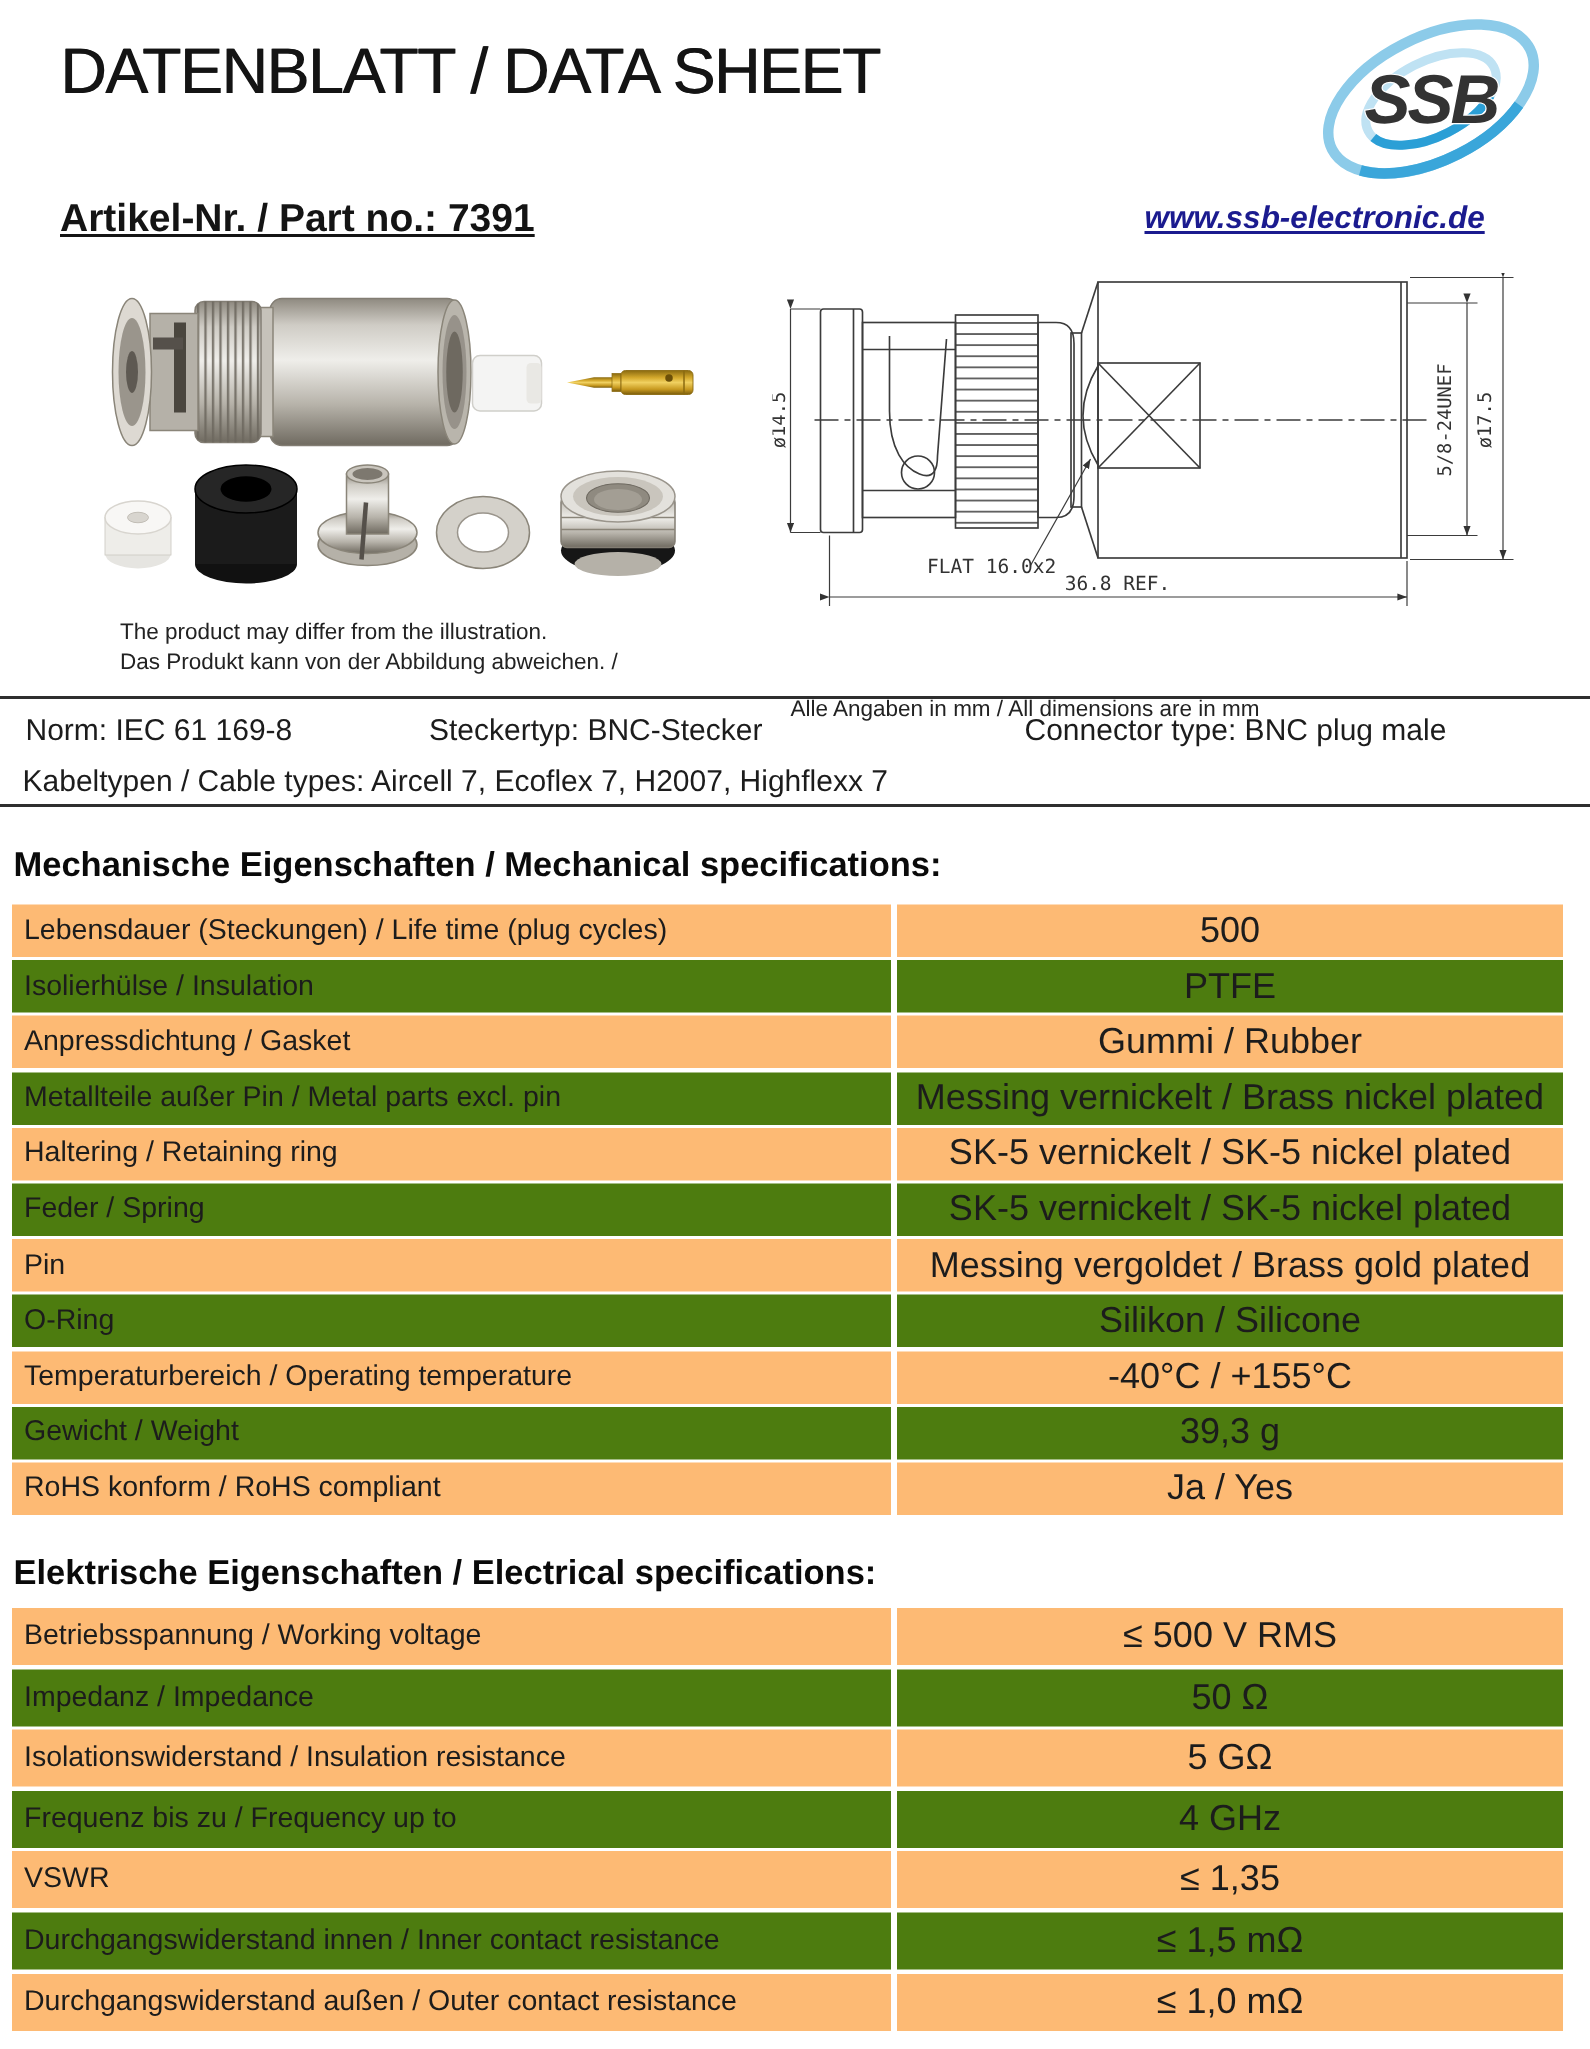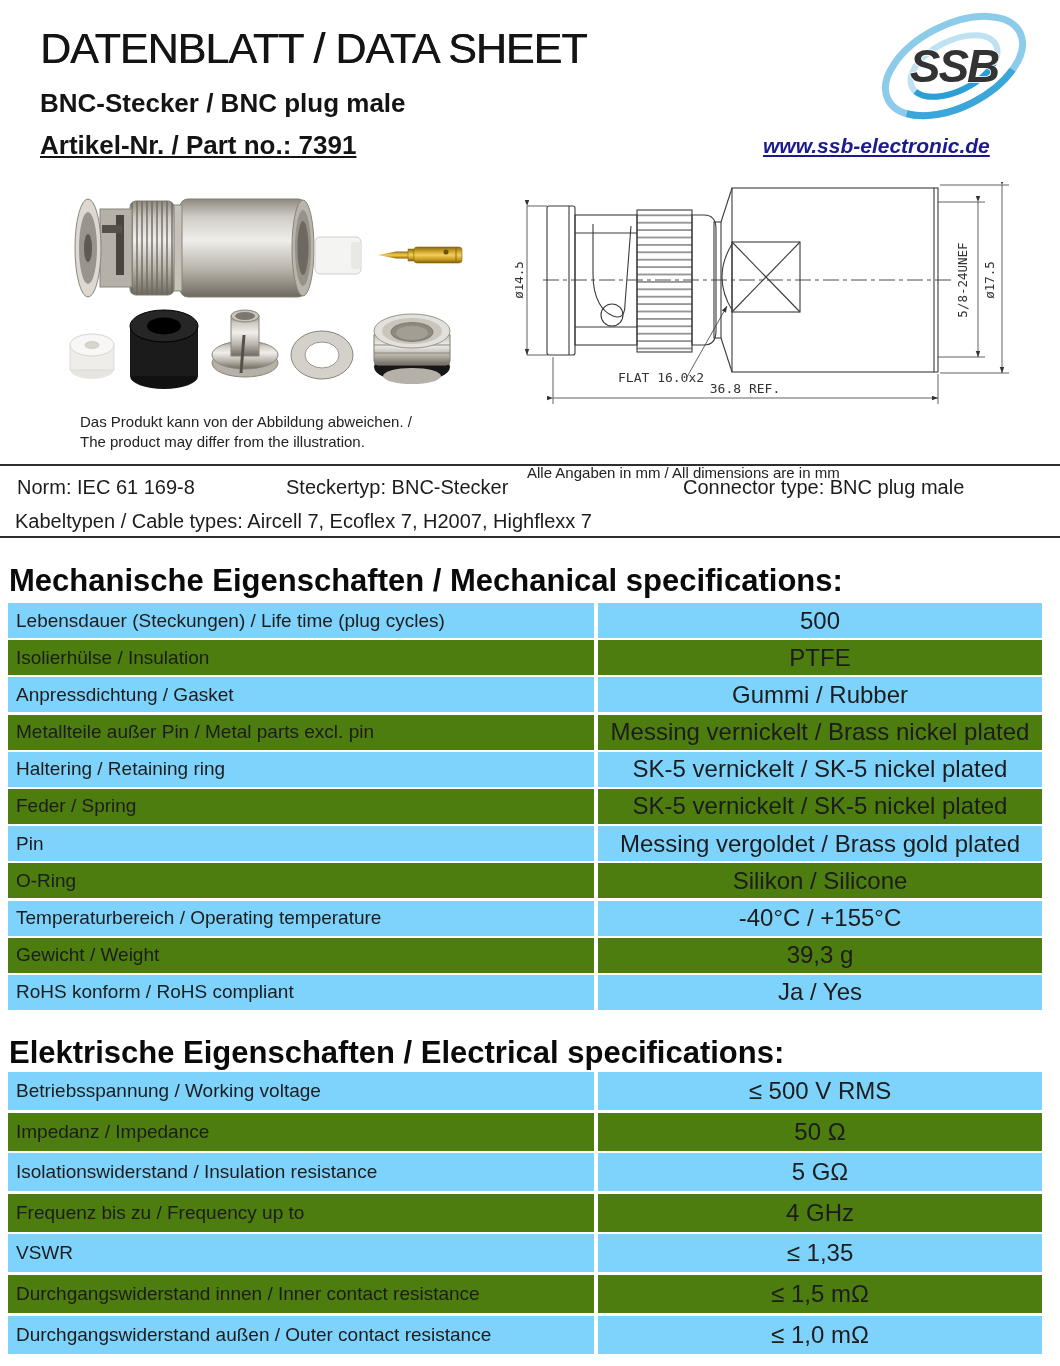--- a/index.html
+++ b/index.html
@@ -19,46 +19,45 @@
   .caption{left:80px;top:412px;font-size:15px;line-height:20px;color:#222;}
   .units-note{left:527px;top:440px;font-size:15px;color:#222;white-space:nowrap;margin-top:24px;}
 
   .rule{left:0;width:1060px;height:2px;background:#2e2e2e;}
   .rule1{top:464px;} .rule2{top:536px;}
 
   .norm-line{top:476px;font-size:20px;color:#1c1c1c;white-space:nowrap;}
   .norm-a{left:17px;} .norm-b{left:286px;} .norm-c{left:683px;}
   .cable-line{left:15px;top:510px;font-size:20px;color:#1c1c1c;white-space:nowrap;}
 
-  .sec-heading{left:9px;font-size:31px;font-weight:bold;color:#0a0a0a;white-space:nowrap;}
+  .sec-heading{left:9px;font-size:23px;font-weight:bold;color:#0a0a0a;white-space:nowrap;}
   .mech-heading{top:563px;} .elec-heading{top:1035px;}
 
   
   .spec-table{left:8px;width:1034px;}
   .mech-table{top:603px;} .elec-table{top:1072px;}
   .trow{display:flex;gap:4px;}
   .mech-table .trow{height:35px;margin-bottom:2.2px;}
   .elec-table .trow{height:38px;margin-bottom:2.6px;}
   .tlabel{width:586px;display:flex;align-items:center;padding-left:8px;box-sizing:border-box;
           font-size:19px;color:#1c1c1c;white-space:nowrap;}
   .tvalue{flex:1;display:flex;align-items:center;justify-content:center;
           font-size:24px;color:#1c1c1c;white-space:nowrap;}
-  .light .tlabel,.light .tvalue{background:#7dd3fc;text-align:center;}
+  .light .tlabel,.light .tvalue{background:#fdba74;text-align:center;}
   .dark  .tlabel,.dark  .tvalue{background:#4d7c0f;}
 
   svg text{font-family:"DejaVu Sans Mono",monospace;fill:#333;}
   .logo-text{font-family:"Liberation Sans",sans-serif;}
 </style>
 </head>
 <body>
 
 <div class="page">
 
   <div class="abs title">DATENBLATT / DATA SHEET</div>
-  <div class="abs subtitle">BNC-Stecker / BNC plug male</div>
   <div class="abs partno">Artikel-Nr. / Part no.: 7391</div>
 
   <svg class="abs" style="left:854px;top:4px;" width="205" height="126" viewBox="0 0 205 126">
     <g transform="rotate(-27 100 62)">
       <ellipse cx="100" cy="62" rx="74" ry="41" fill="none" stroke="#8ccbe9" stroke-width="7"></ellipse>
       <ellipse cx="100" cy="62" rx="74" ry="41" fill="none" stroke="#3aa6da" stroke-width="7" stroke-dasharray="120 250" stroke-dashoffset="-40"></ellipse>
       <ellipse cx="100" cy="62" rx="47" ry="25" fill="none" stroke="#bfe2f3" stroke-width="6"></ellipse>
       <ellipse cx="100" cy="62" rx="47" ry="25" fill="none" stroke="#2b9fd6" stroke-width="6" stroke-dasharray="90 160" stroke-dashoffset="-20"></ellipse>
     </g>
     <text class="logo-text" x="100" y="78" text-anchor="middle" font-size="46" font-weight="bold" font-style="italic" fill="#1f97d4" stroke="#ffffff" stroke-width="1.5" paint-order="stroke" letter-spacing="-2">SSB</text>
@@ -152,22 +151,22 @@
       <line x1="314" y1="150" x2="390" y2="150" stroke="#8a8579"></line>
       <line x1="314" y1="158" x2="390" y2="158" stroke="#8a8579"></line>
       <ellipse cx="352" cy="136" rx="38" ry="17" fill="#e3e1dc" stroke="#9a958c"></ellipse>
       <ellipse cx="352" cy="136" rx="30" ry="13" fill="#c9c5bd"></ellipse>
       <ellipse cx="352" cy="137" rx="21" ry="9.5" fill="#8f8a80" stroke="#6e6960" stroke-width="0.7"></ellipse>
       <ellipse cx="352" cy="138" rx="16" ry="7" fill="#a39e94"></ellipse>
     </g>
   </svg>
 
   <div class="abs caption">
+    <div>The product may differ from the illustration.</div>
     <div>Das Produkt kann von der Abbildung abweichen. /</div>
-    <div>The product may differ from the illustration.</div>
   </div>
 
   <svg class="abs" style="left:515px;top:182px;" width="545" height="225" viewBox="0 0 545 225">
     <defs>
       <marker id="arr" markerWidth="9" markerHeight="7" refX="8" refY="3" orient="auto">
         <path d="M0,0 L8,3 L0,6 z" fill="#333"></path>
       </marker>
       <pattern id="hatchH" width="8" height="7.4" patternUnits="userSpaceOnUse">
         <line x1="0" y1="3.7" x2="8" y2="3.7" stroke="#3b3b3b" stroke-width="1"></line>
       </pattern>

